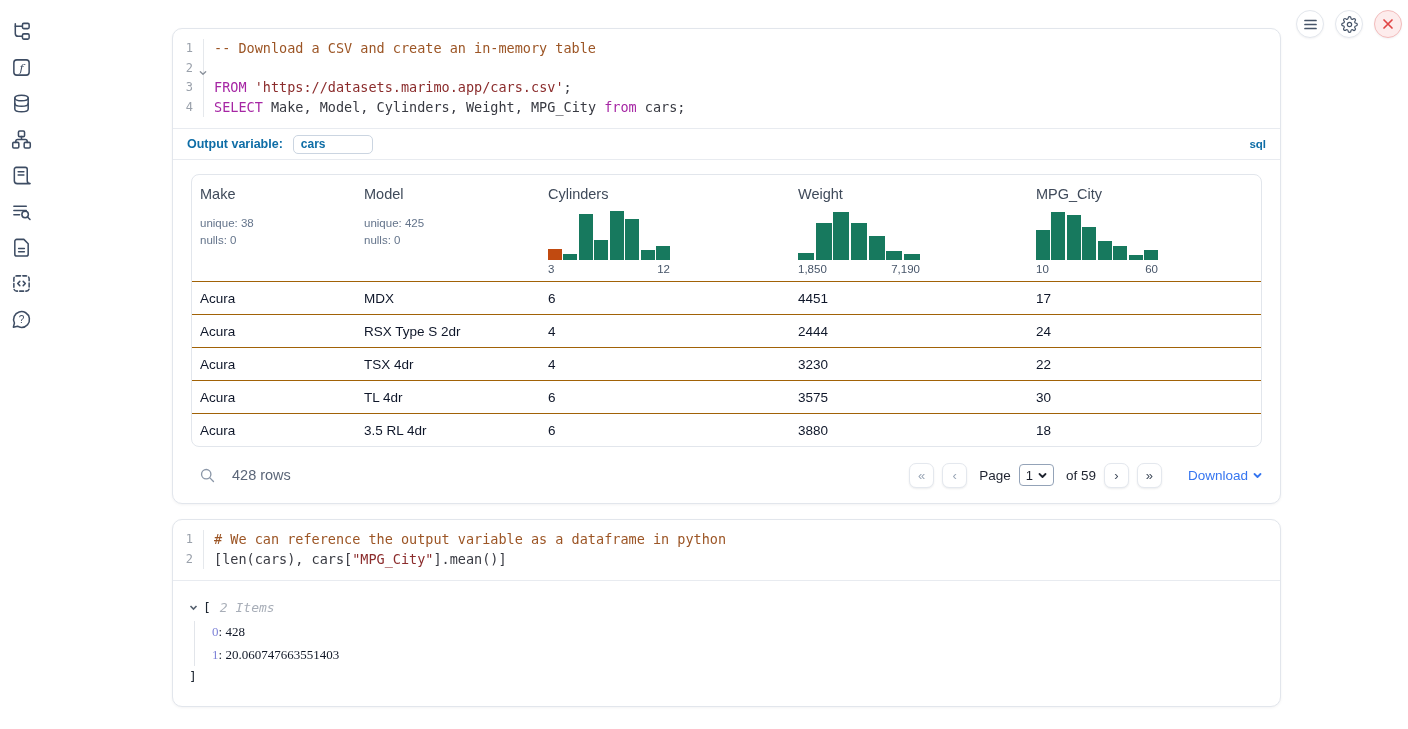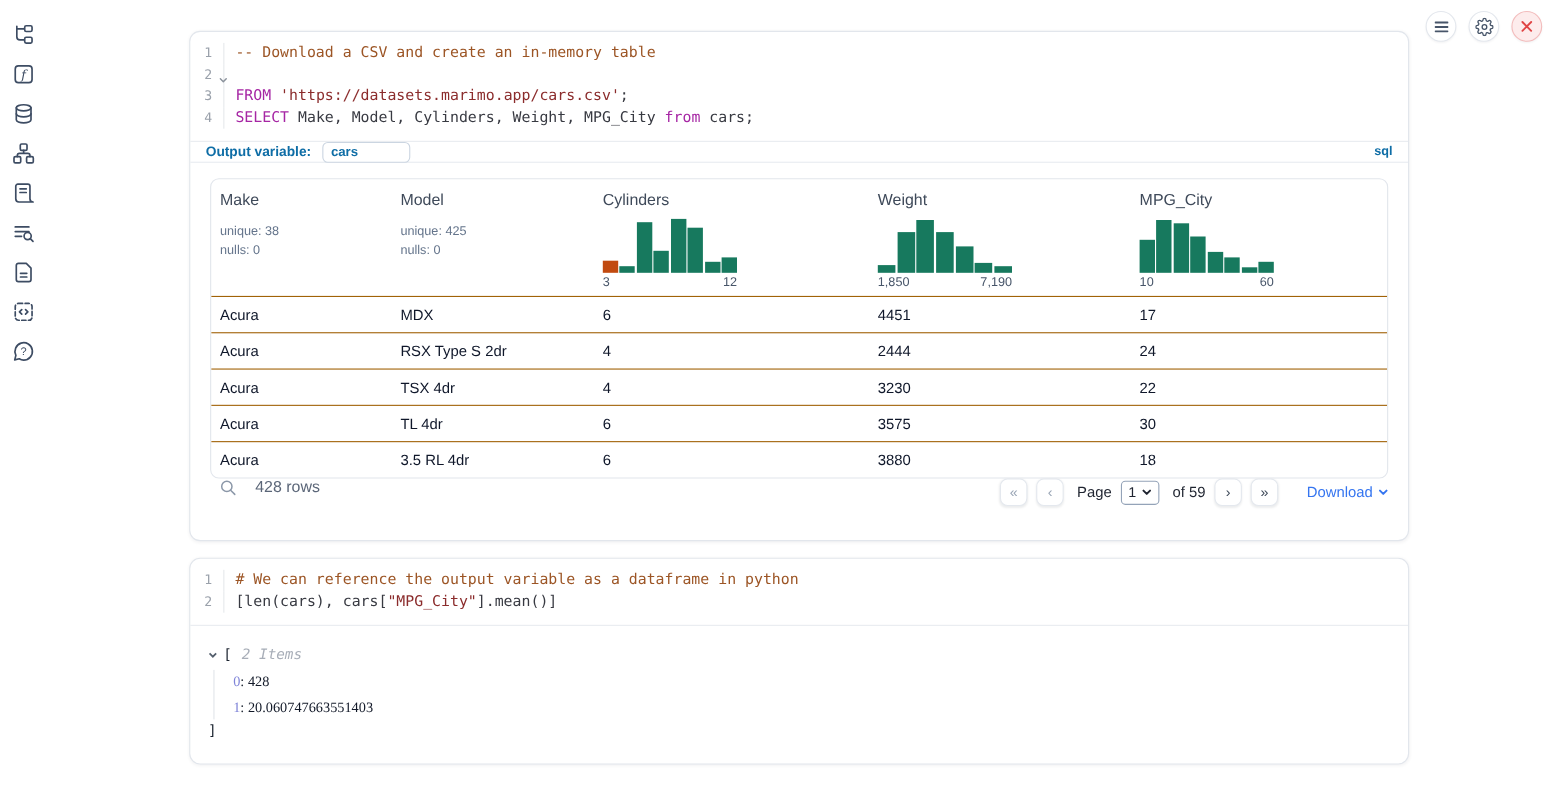--- a/index.html
+++ b/index.html
@@ -44,21 +44,21 @@
     color:#9aa1ab; font-size:12px; border-right:1px solid #e5e8ec; user-select:none; }
   .fold-chevron { position:absolute; right:-4px; top:5px; width:8px; height:8px; color:#8b929c; }
   .fold-chevron svg{ width:8px; height:8px; stroke:#8b929c; fill:none; stroke-width:1.5; }
   .code-text { padding-left:10px; white-space:pre; color:var(--c-plain); }
   .tok-keyword{ color:var(--c-keyword); }
   .tok-comment{ color:var(--c-comment); }
   .tok-string{ color:var(--c-string); }
   .tok-plain{ color:var(--c-plain); }
 
   
-  .outvar-bar { height:20px; border-top:1px solid var(--border-soft);
+  .outvar-bar { height:32px; border-top:1px solid var(--border-soft);
     border-bottom:1px solid var(--border-soft); display:flex; align-items:center;
     padding:0 14px; }
   .outvar-label { color:var(--accent-blue); font-weight:bold; font-size:12.5px; }
   .outvar-input { margin-left:10px; width:80px; height:19px; border:1px solid #cbd5e1;
     border-radius:5px; padding:0 7px; color:var(--accent-blue); font-weight:bold;
     font-size:12px; font-family:"Liberation Sans", sans-serif; outline:none; background:#fff; }
   .lang-badge { margin-left:auto; color:var(--accent-blue); font-weight:bold; font-size:11.5px;
     cursor:pointer; }
 
   
@@ -72,21 +72,21 @@
   .hist { height:52px; display:flex; align-items:flex-end; gap:1.5px; cursor:pointer; }
   .hist .bar { flex:1; background:var(--hist-green); }
   .hist .bar.hl { background:var(--hist-orange); }
   .hist-axis { display:flex; justify-content:space-between; margin-top:3px; font-size:11.5px;
     color:var(--slate); }
   .tr { display:grid; grid-template-columns:164px 184px 250px 238px auto; height:33px;
     align-items:center; border-top:1px solid #a16207; font-size:13.5px; color:#0f172a; }
   .td { padding-left:8px; white-space:nowrap; }
 
   
-  .tfoot { height:56px; padding:0 18px 0 26px; display:flex; align-items:flex-start; }
+  .tfoot { height:56px; padding:0 18px 0 26px; display:flex; align-items:center; }
   .search-icon svg { width:17px; height:17px; stroke:#8b97a8; fill:none; stroke-width:1.6;
     stroke-linecap:round; }
   .rowcount { margin-left:16px; font-size:14.5px; color:#5b6678; }
   .pager { margin-left:auto; display:flex; align-items:center; gap:8px; }
   .pg-btn { width:25px; height:25px; border:1px solid #e4e8ee; border-radius:7px; background:#fff;
     box-shadow:0 1px 2px rgba(15,23,42,.08); display:flex; align-items:center;
     justify-content:center; font-size:13px; cursor:pointer; color:#3f4a5a; }
   .pg-btn.disabled { color:#9aa6b6; }
   .pg-label { font-size:13.5px; color:#1f2430; margin-left:4px; }
   .pg-select { display:flex; align-items:center; gap:5px; border:1px solid #94a3b8;

